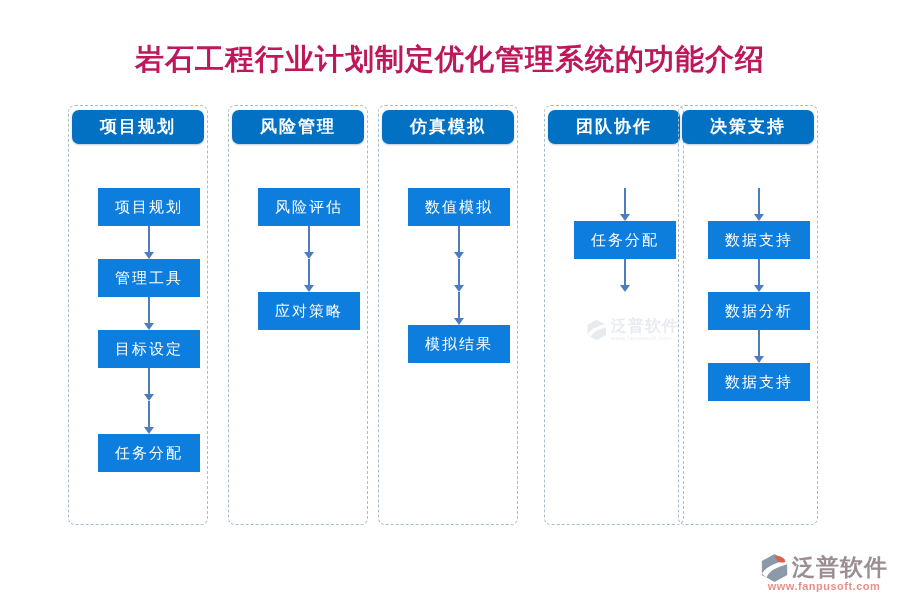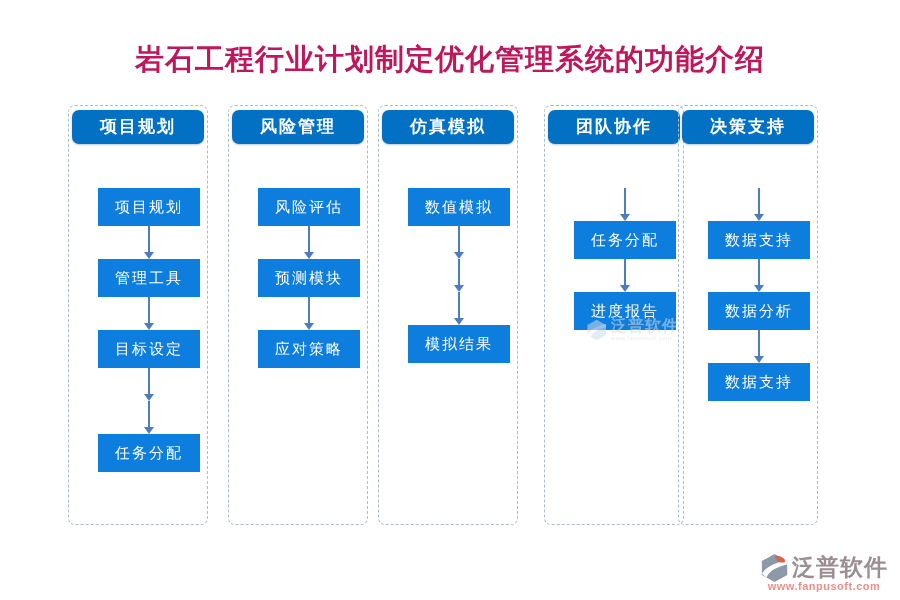--- a/index.html
+++ b/index.html
@@ -100,21 +100,20 @@
       </div>
   </div>
     <div class="column" style="left: 228px;">
     <div class="col-header">风险管理</div>
     <div class="items">
         <div class="node">风险评估</div>
         <div class="arrow">
           <span class="a-line"></span>
           <span class="a-head"></span>
         </div>
-        <div class="node">预测模块</div>
         <div class="arrow">
           <span class="a-line"></span>
           <span class="a-head"></span>
         </div>
         <div class="node">应对策略</div>
       </div>
   </div>
     <div class="column" style="left: 378px;">
     <div class="col-header">仿真模拟</div>
     <div class="items">
@@ -139,21 +138,20 @@
     <div class="items">
         <div class="arrow">
           <span class="a-line"></span>
           <span class="a-head"></span>
         </div>
         <div class="node">任务分配</div>
         <div class="arrow">
           <span class="a-line"></span>
           <span class="a-head"></span>
         </div>
-        <div class="node">进度报告</div>
       </div>
   </div>
     <div class="column" style="left: 678px;">
     <div class="col-header">决策支持</div>
     <div class="items">
         <div class="arrow">
           <span class="a-line"></span>
           <span class="a-head"></span>
         </div>
         <div class="node">数据支持</div>

